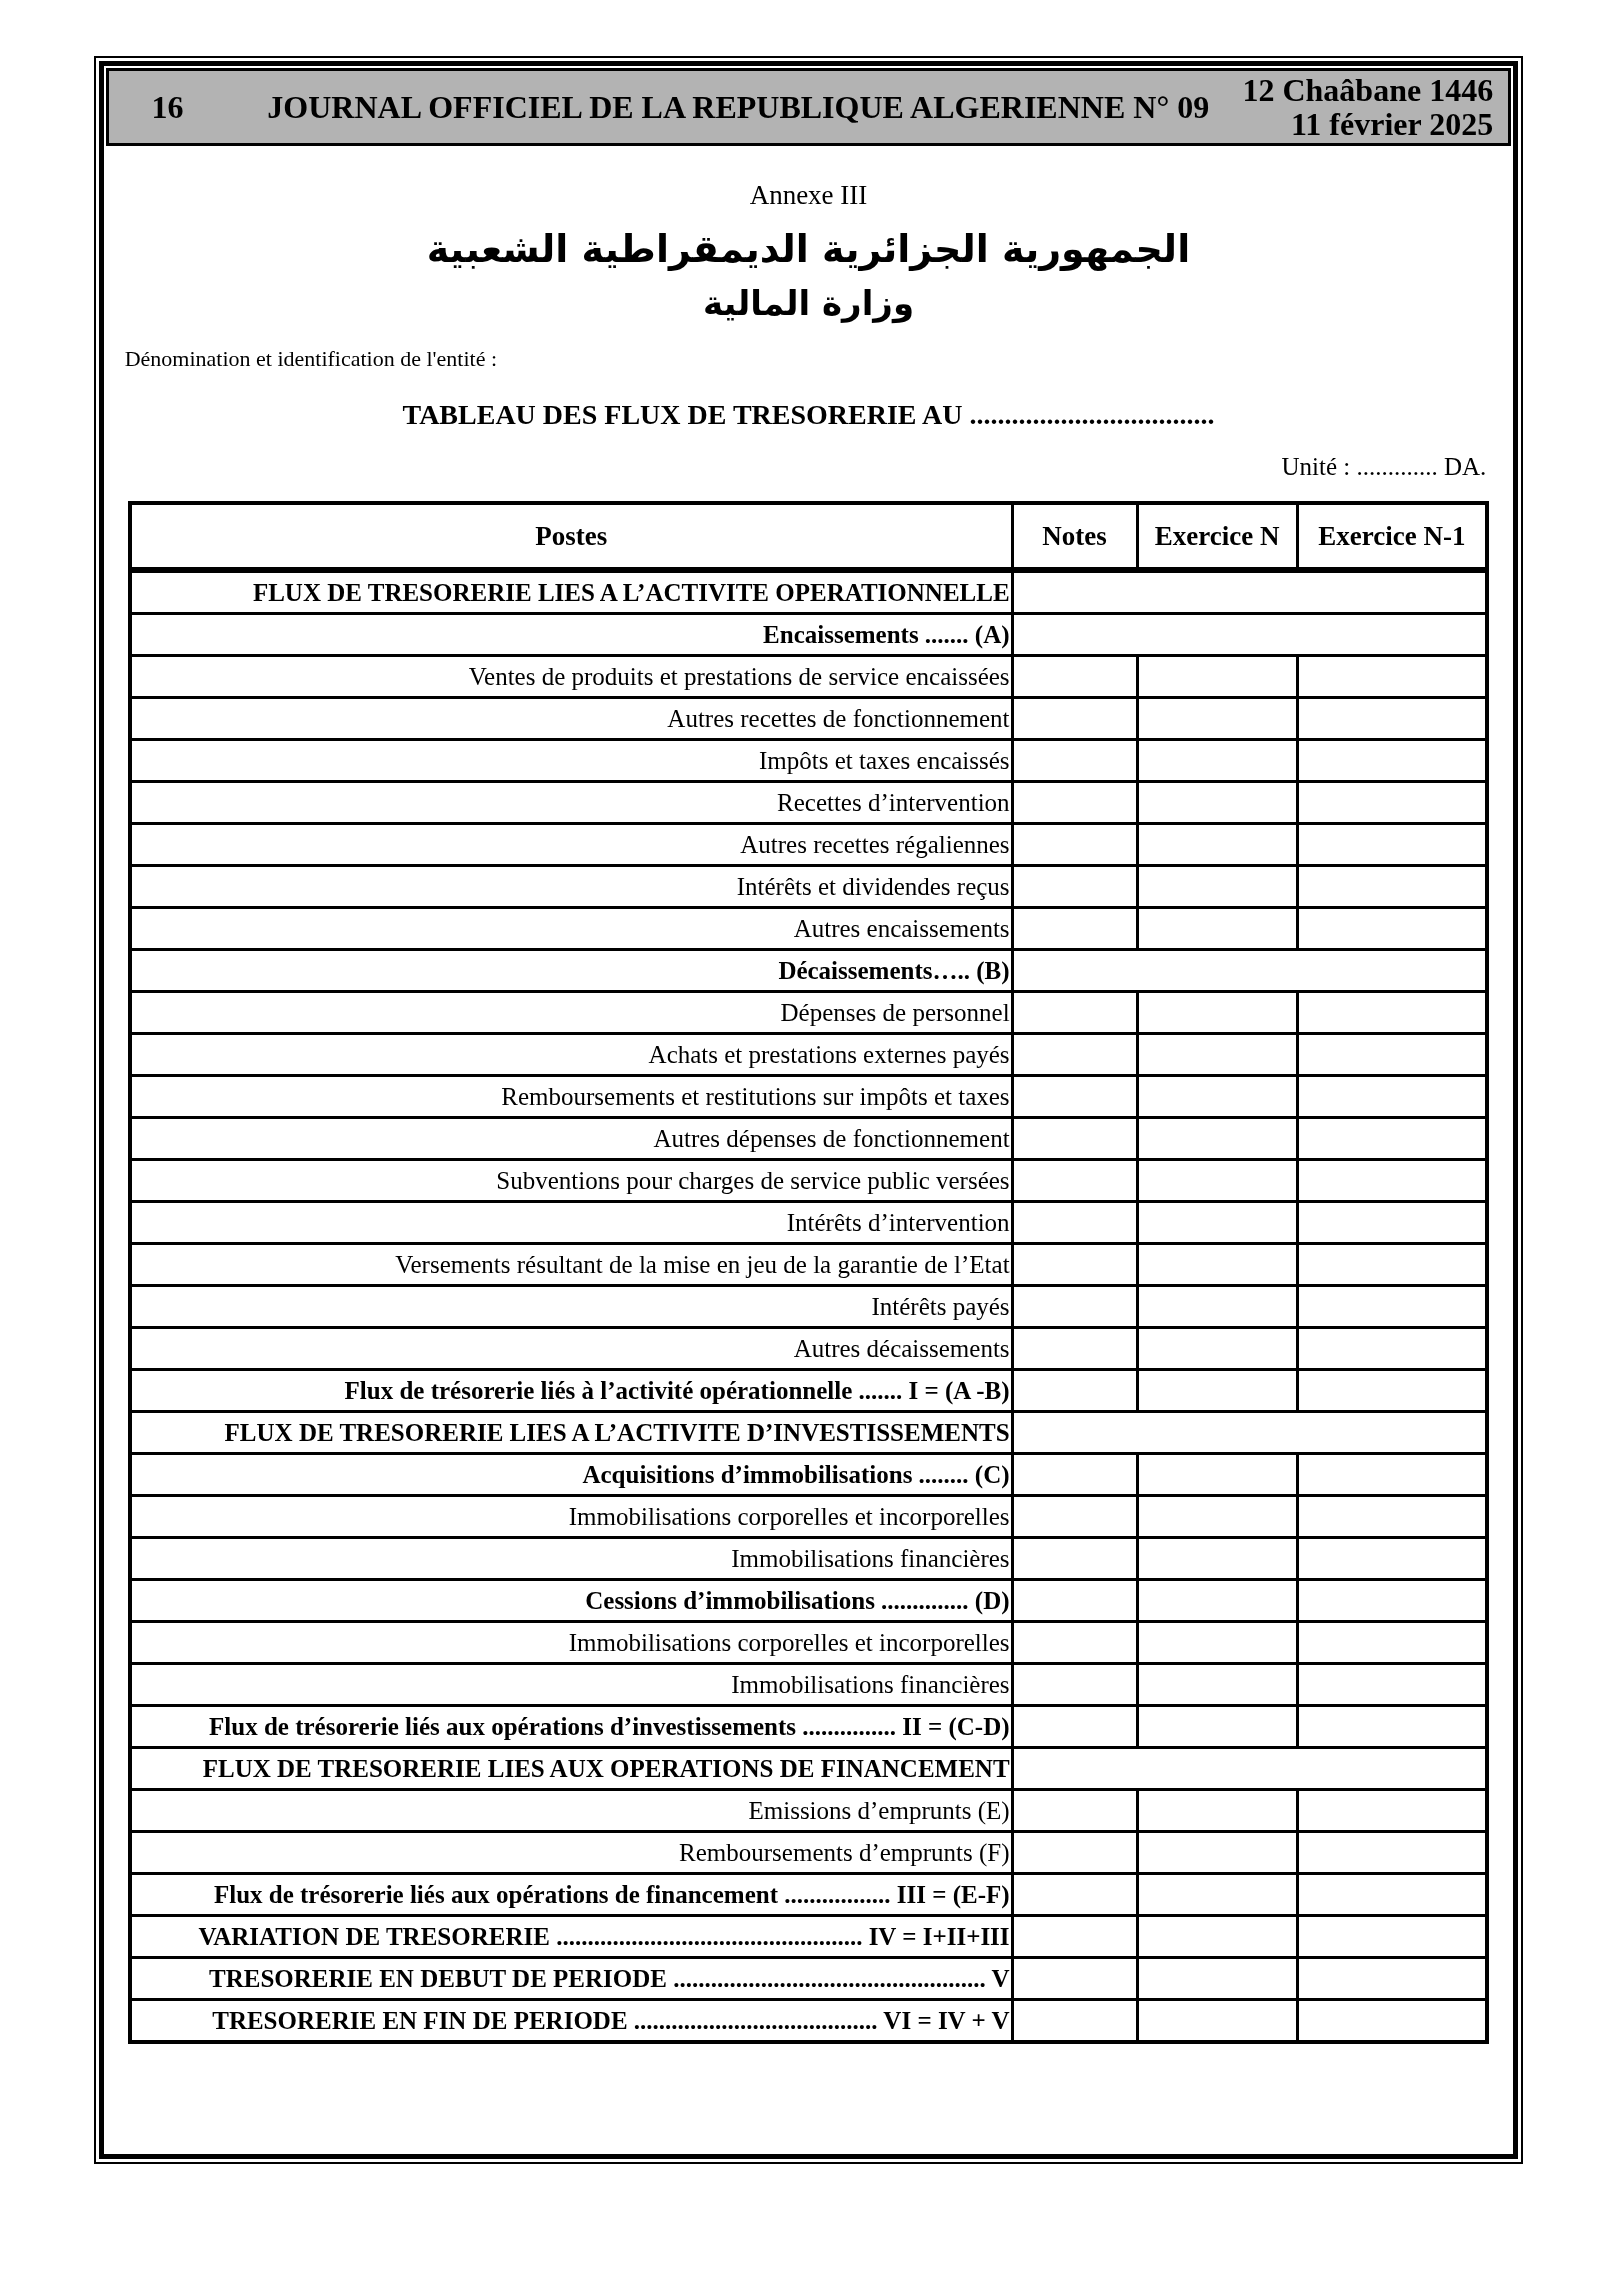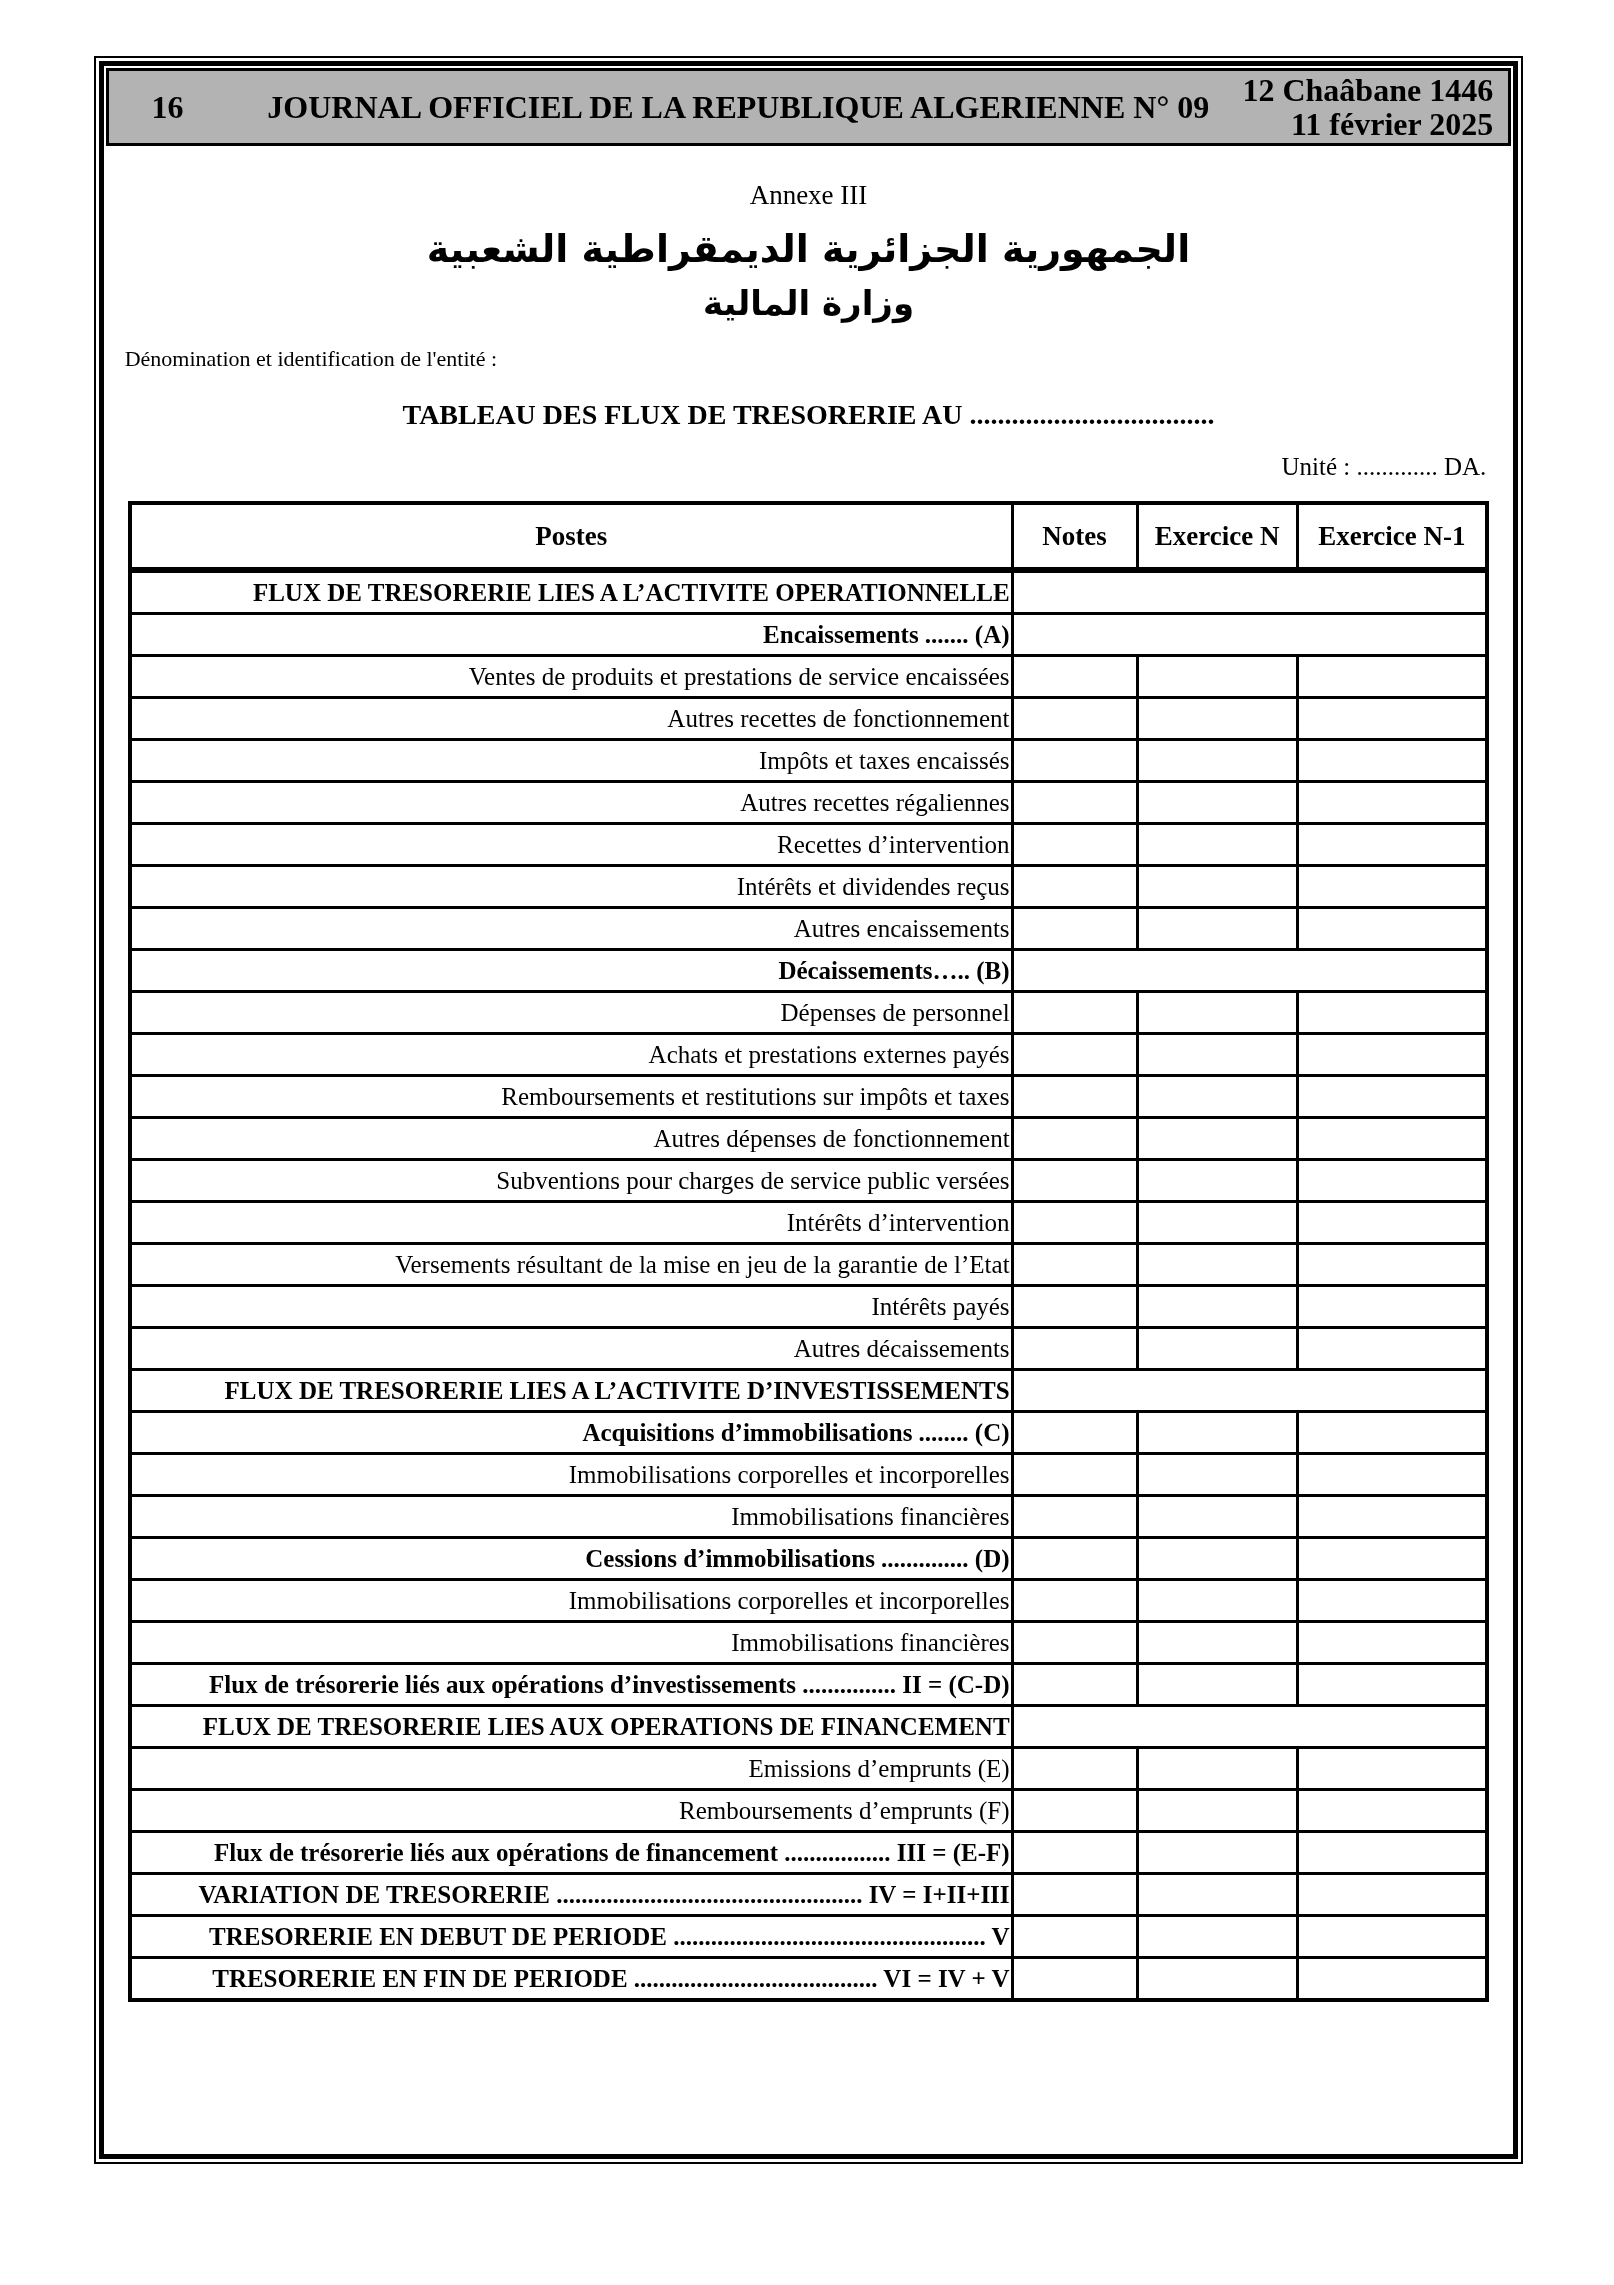--- a/index.html
+++ b/index.html
@@ -105,32 +105,32 @@
             <td></td>
             <td></td>
           </tr>
           <tr>
             <td class="postes">Impôts et taxes encaissés</td>
             <td></td>
             <td></td>
             <td></td>
           </tr>
           <tr>
+            <td class="postes">Recettes d’intervention</td>
+            <td></td>
+            <td></td>
+            <td></td>
+          </tr>
+          <tr>
             <td class="postes">Autres recettes régaliennes</td>
             <td></td>
             <td></td>
             <td></td>
           </tr>
           <tr>
-            <td class="postes">Recettes d’intervention</td>
-            <td></td>
-            <td></td>
-            <td></td>
-          </tr>
-          <tr>
             <td class="postes">Intérêts et dividendes reçus</td>
             <td></td>
             <td></td>
             <td></td>
           </tr>
           <tr>
             <td class="postes">Autres encaissements</td>
             <td></td>
             <td></td>
             <td></td>
@@ -182,20 +182,26 @@
             <td></td>
           </tr>
           <tr>
             <td class="postes">Intérêts payés</td>
             <td></td>
             <td></td>
             <td></td>
           </tr>
           <tr>
             <td class="postes">Autres décaissements</td>
+            <td></td>
+            <td></td>
+            <td></td>
+          </tr>
+          <tr>
+            <td class="postes bold">Flux de trésorerie liés à l’activité opérationnelle ....... I = (A -B)</td>
             <td></td>
             <td></td>
             <td></td>
           </tr>
           <tr>
             <td class="postes bold">FLUX DE TRESORERIE LIES A L’ACTIVITE D’INVESTISSEMENTS</td>
             <td colspan="3"></td>
           </tr>
           <tr>
             <td class="postes bold">Acquisitions d’immobilisations ........ (C)</td>

